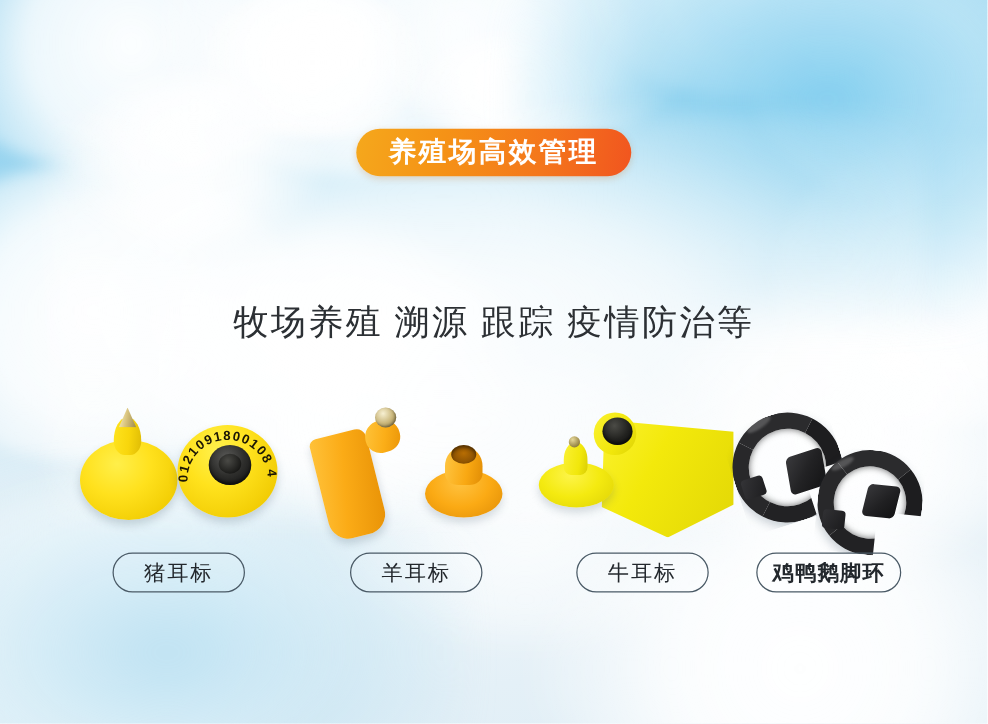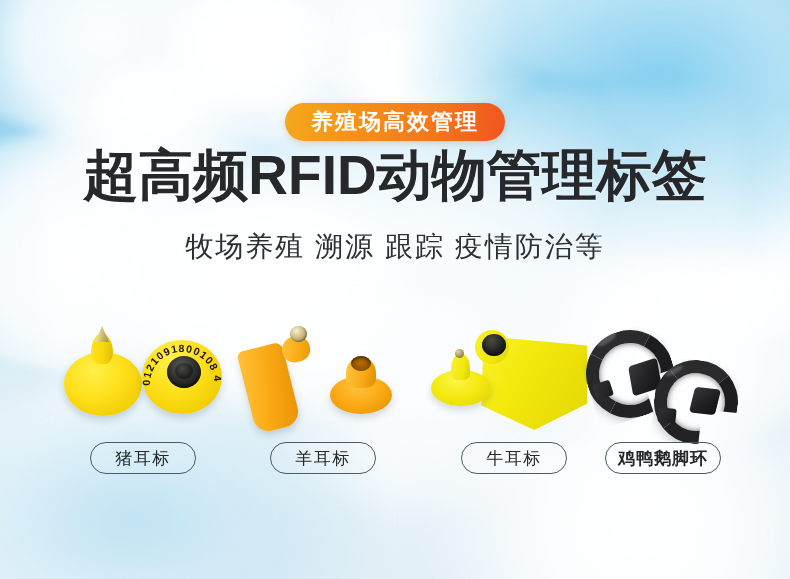--- a/index.html
+++ b/index.html
@@ -91,20 +91,21 @@
         rgba(200,230,244,0) 80%);
     filter: blur(14px);
     pointer-events: none;
   }
 
   
   .content {
     position: absolute;
     inset: 0;
     z-index: 5;
+    font-family: Liberation Serif, serif;
   }
   .badge {
     position: absolute;
     left: 50%;
     transform: translateX(-50%);
     top: 103px;
     height: 38px;
     padding: 0 26px;
     display: flex;
     align-items: center;
@@ -127,21 +128,21 @@
     line-height: 1.08;
     font-weight: bold;
     color: #26282b;
     letter-spacing: 0px;
     white-space: nowrap;
     text-shadow: 0 1px 2px rgba(255,255,255,0.6);
   }
   .sub-title {
     position: absolute;
     left: 0; right: 0;
-    top: 228px;
+    top: 239px;
     text-align: center;
     font-size: 28px;
     color: #2c3034;
     letter-spacing: 2px;
     white-space: nowrap;
   }
 
   
   .products {
     position: absolute;
@@ -151,21 +152,21 @@
     height: 175px;
     z-index: 6;
   }
   .product {
     position: absolute;
     top: 0;
     width: 170px;
     height: 175px;
   }
   .p-pig     { left: 58px; }
-  .p-sheep   { left: 238px; }
+  .p-sheep   { left: 248px; }
   .p-cow     { left: 429px; }
   .p-bird    { left: 578px; font-weight: bold; }
 
   .art {
     position: absolute;
     left: 0; top: 0;
     width: 170px;
     height: 118px;
   }
   .pill-wrap {
@@ -433,21 +434,20 @@
     <div class="cloud c14"></div>
     <div class="cloud c15"></div>
   </div>
   <div class="blue-top-right"></div>
   <div class="blue-bottom-left"></div>
   <div class="haze-center"></div>
 
   <div class="content">
     <div class="badge">养殖场高效管理</div>
 
-    <div class="main-title">超高频RFID动物管理标签</div>
 
     <div class="sub-title">牧场养殖 溯源 跟踪 疫情防治等</div>
   </div>
 
   <div class="products">
 
     <div class="product p-pig">
       <div class="art">
         <div class="pig-disc-a"></div>
         <div class="pig-stem-a"></div>

